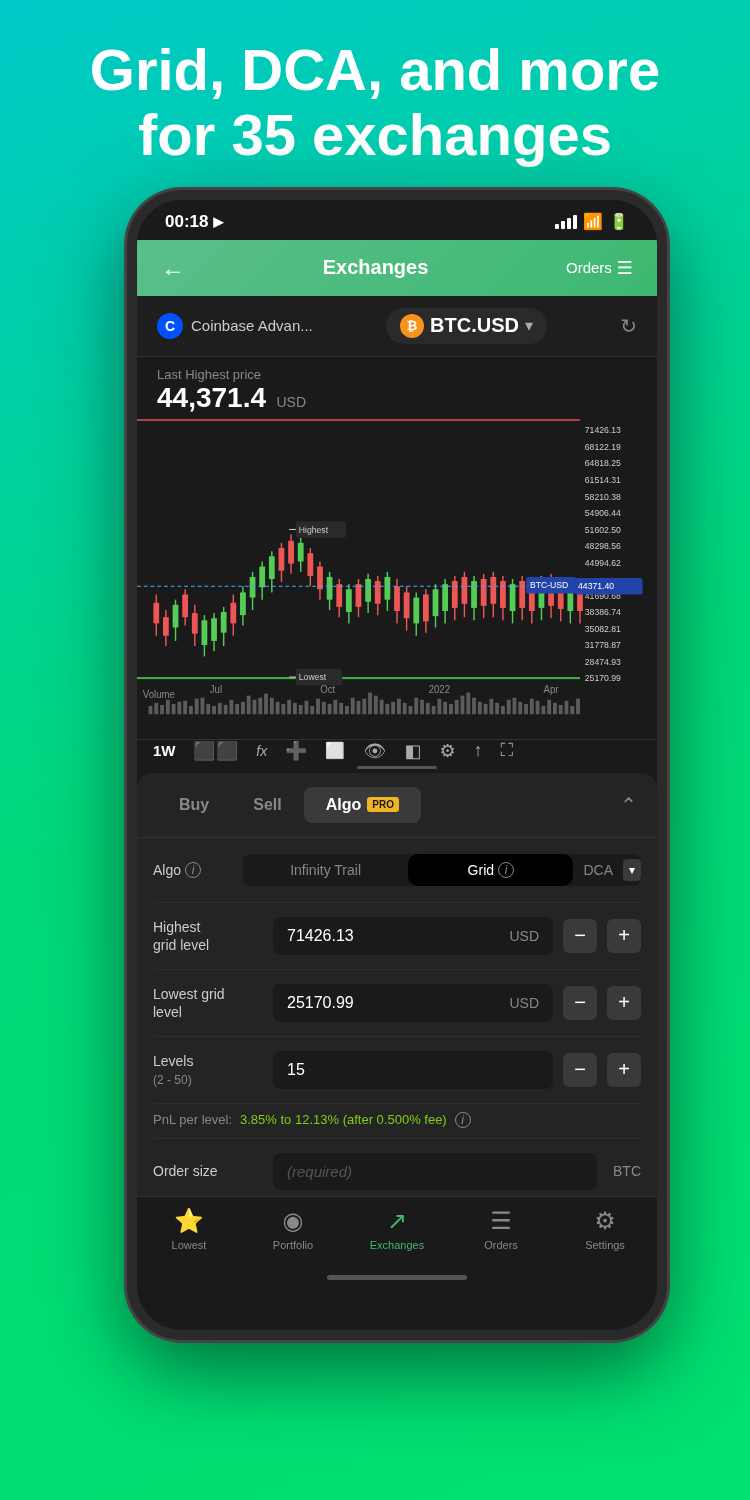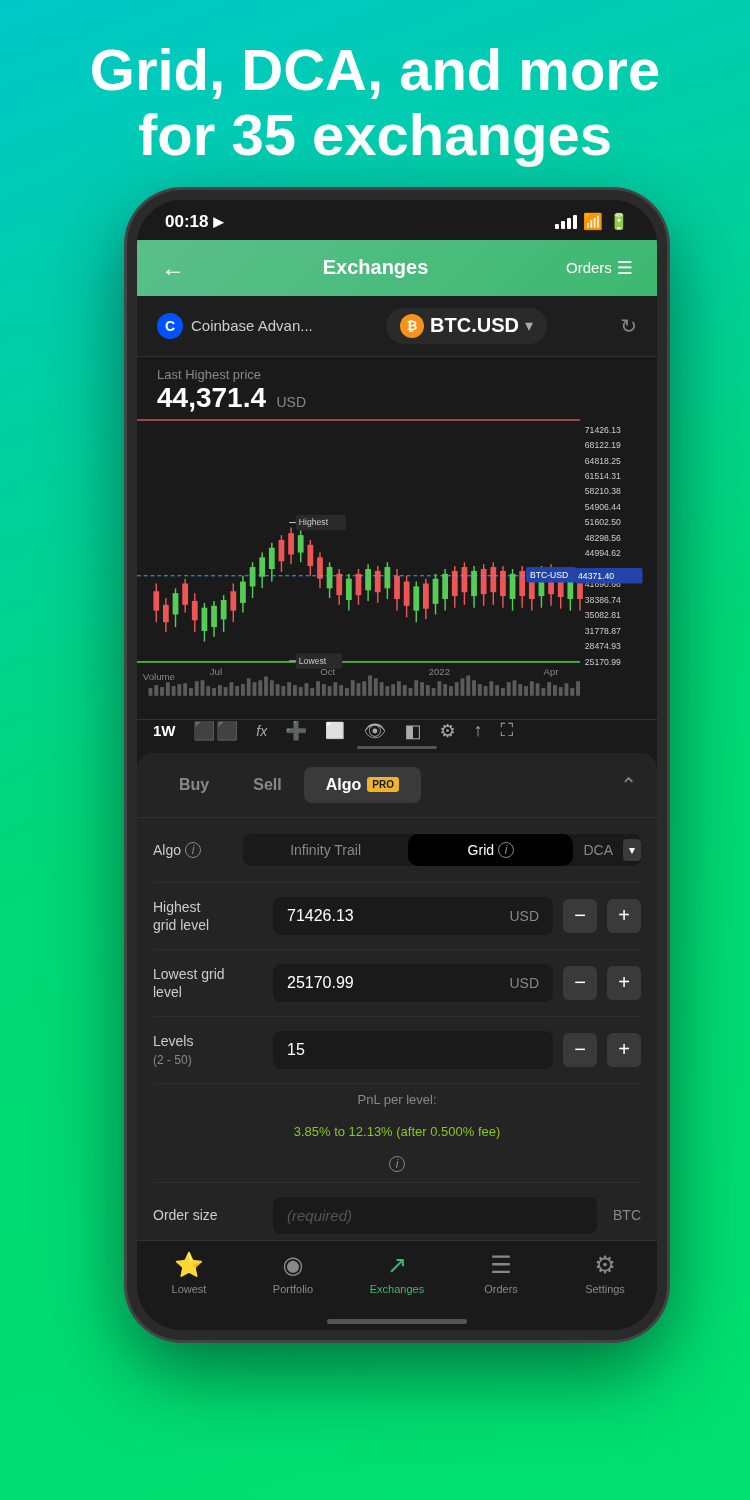--- a/index.html
+++ b/index.html
@@ -294,22 +294,21 @@
       font-size: 20px;
       cursor: pointer;
       border: none;
       flex-shrink: 0;
     }
     .pnl-row {
       padding: 8px 0 10px;
       border-bottom: 1px solid #2e2e2e;
       display: flex;
       align-items: center;
-      gap: 17px;
-      flex-direction: column;
+      gap: 8px;
     }
     .pnl-label {
       color: #888;
       font-size: 13px;
     }
     .pnl-value {
       color: #84cc16;
       font-size: 13px;
     }
     .order-size-row {

